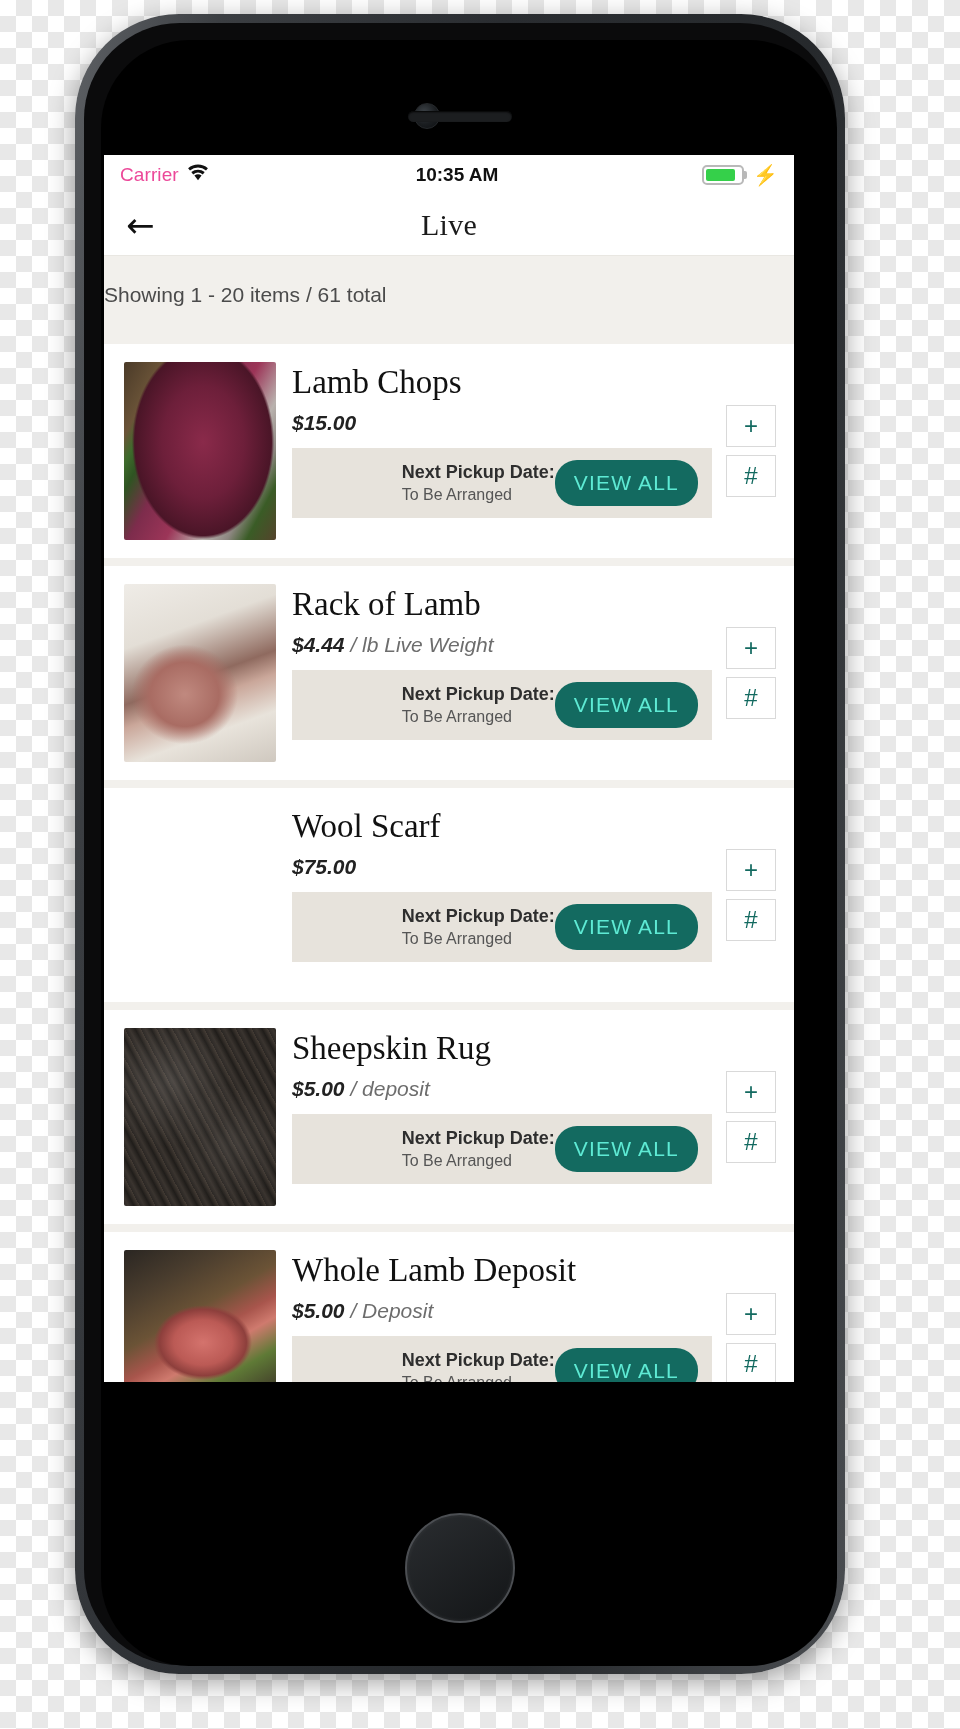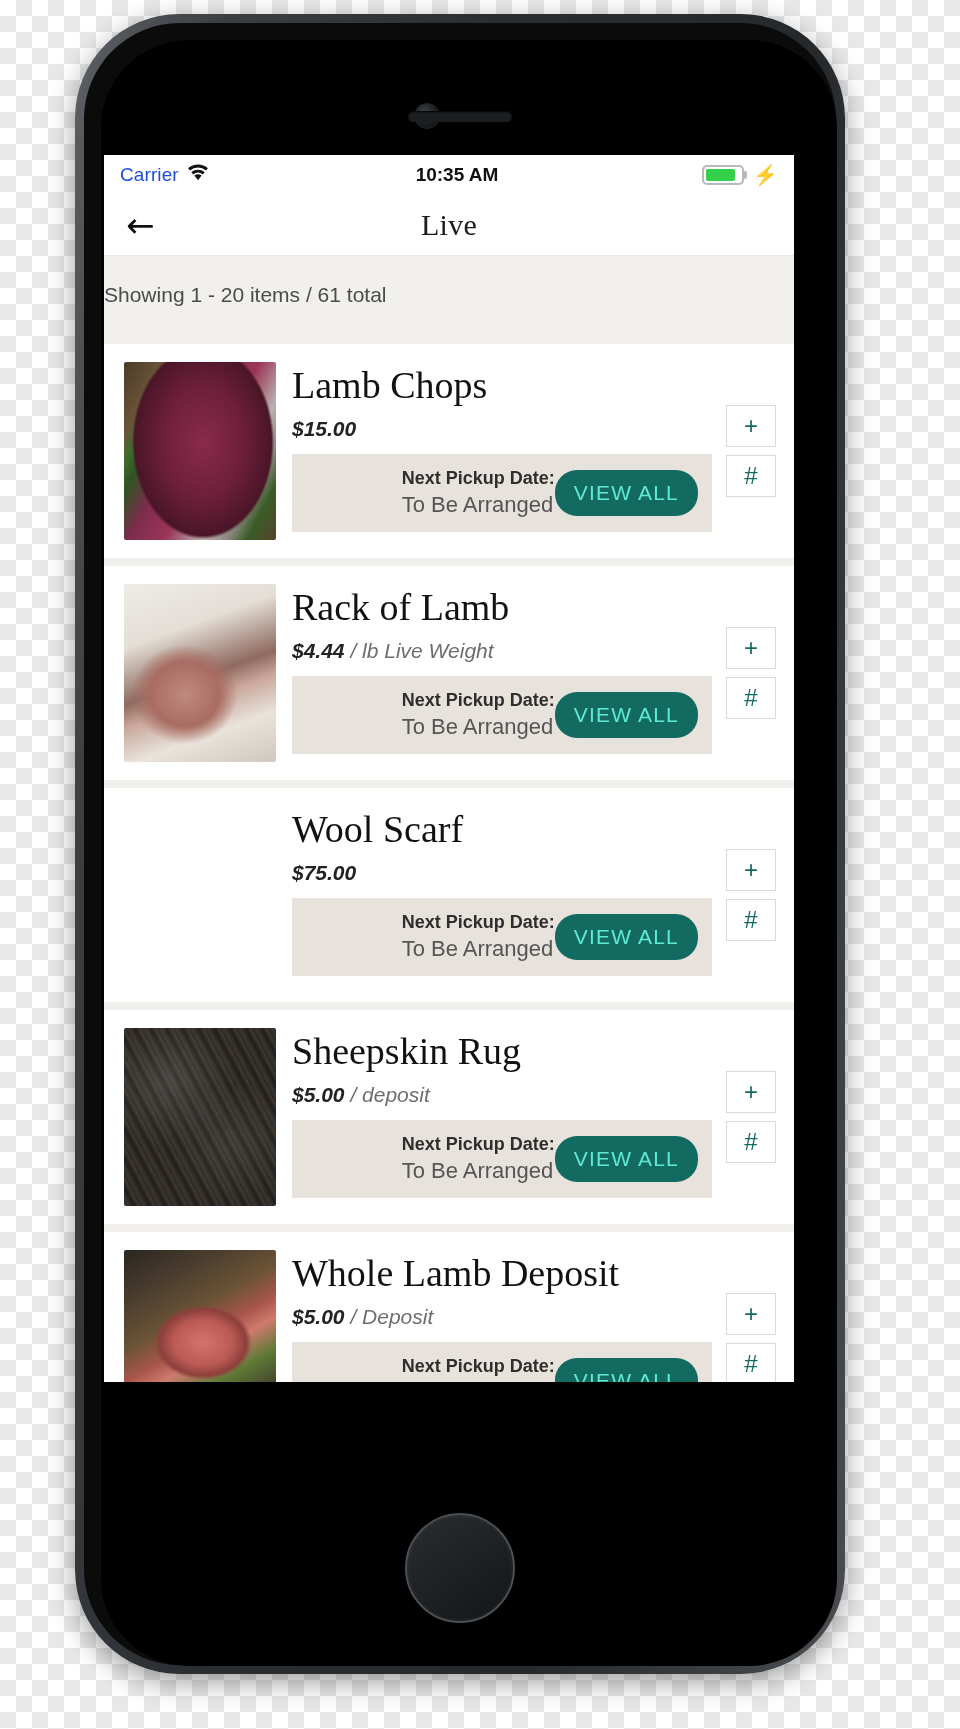--- a/index.html
+++ b/index.html
@@ -108,21 +108,21 @@
   .statusbar {
     height: 40px;
     display: flex;
     align-items: center;
     padding: 0 16px;
     background: #ffffff;
     position: relative;
   }
   .sb-left {
     display: flex; align-items: center; gap: 8px;
-    font-size: 19px; color: #1d4ed8; letter-spacing: .1px;
+    font-size: 19px; color: #ec4899; letter-spacing: .1px;
   }
   .sb-center {
     position: absolute; left: 16px; right: 0; text-align: center;
     font-size: 19px; font-weight: bold; color: #111;
     pointer-events: none;
   }
   .sb-right {
     margin-left: auto; display: flex; align-items: center; gap: 5px;
   }
   .battery {
@@ -191,21 +191,21 @@
     width: 152px; height: 178px;
     flex: 0 0 152px;
     border-radius: 2px;
     background-size: cover;
     background-position: center;
     margin-right: 16px;
   }
   .card-body { flex: 1 1 auto; min-width: 0; padding-top: 2px; }
   .p-title {
     font-family: "Liberation Serif", serif;
-    font-size: 38px;
+    font-size: 33px;
     color: #111;
     line-height: 1.12;
     margin: 0 0 10px;
     white-space: nowrap;
   }
   .p-price-row {
     font-size: 21px;
     margin: 0 0 14px;
     line-height: 1.1;
     font-style: italic;
@@ -217,21 +217,21 @@
     background: #e7e3dc;
     padding: 12px 14px;
     display: flex;
     align-items: center;
     justify-content: flex-end;
     min-height: 48px;
     box-sizing: border-box;
   }
   .pickup-text { line-height: 1.35; }
   .pickup-label { font-size: 18px; font-weight: bold; color: #2e2e2e; display: block; }
-  .pickup-value { font-size: 22px; color: #555; display: block; }
+  .pickup-value { font-size: 16px; color: #555; display: block; }
   .view-all {
     background: #136a60;
     color: #5eead4;
     font-size: 21px;
     letter-spacing: 1.2px;
     padding: 11px 19px;
     border-radius: 22px;
     border: none;
     white-space: nowrap;
     cursor: pointer;

